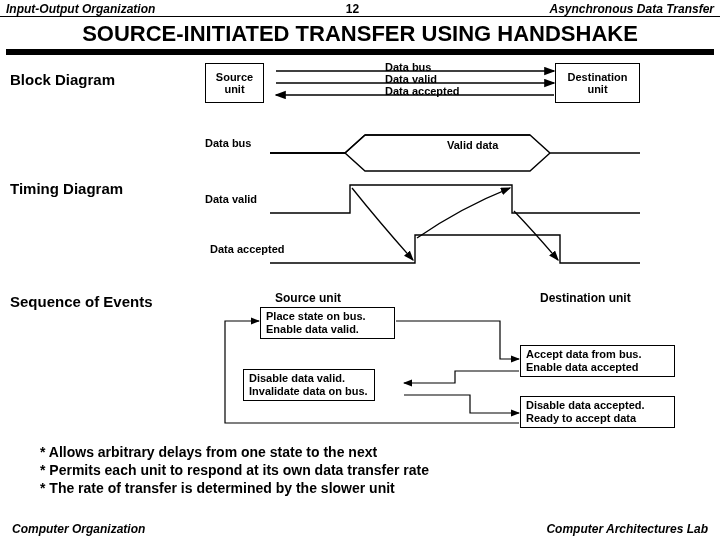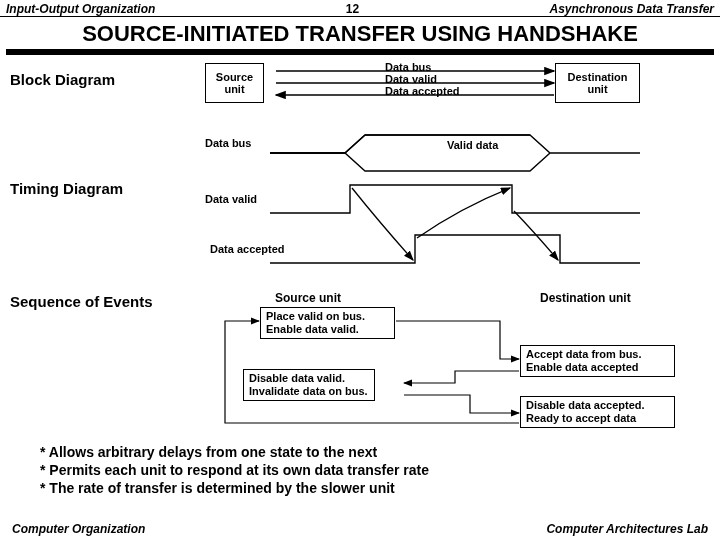--- a/index.html
+++ b/index.html
@@ -118,21 +118,21 @@
 
   <div class="siglabel" style="left:205px; top:74px;">Data bus</div>
   <div class="siglabel" style="left:410px; top:76px;margin-left:37px;">Valid data</div>
   <div class="siglabel" style="left:205px; top:130px;">Data valid</div>
   <div class="siglabel" style="left:210px; top:180px;">Data accepted</div>
 
   <div class="evhead" style="left:275px; top:228px;">Source unit</div>
   <div class="evhead" style="left:540px; top:228px;">Destination unit</div>
 
   <div class="evbox" style="left:260px; top:244px; width:135px;">
-    <div>Place valid on bus.</div>
+    <div>Place state on bus.</div>
     <div>Enable data valid.</div>
   </div>
   <div class="evbox" style="left:520px; top:282px; width:155px;">
     <div>Accept data from bus.</div>
     <div>Enable data accepted</div>
   </div>
   <div class="evbox" style="left:243px; top:306px; width:132px;">
     <div>Disable data valid.</div>
     <div>Invalidate data on bus.</div>
   </div>

